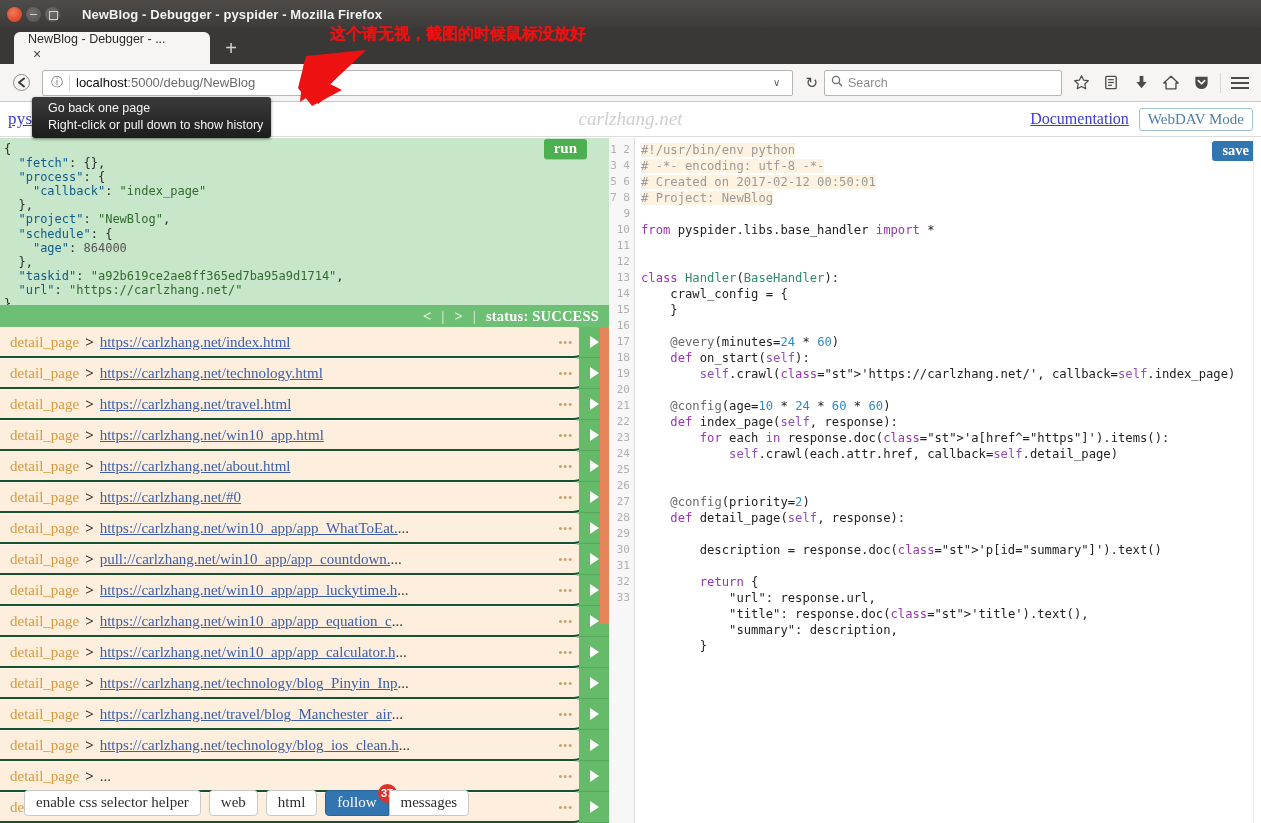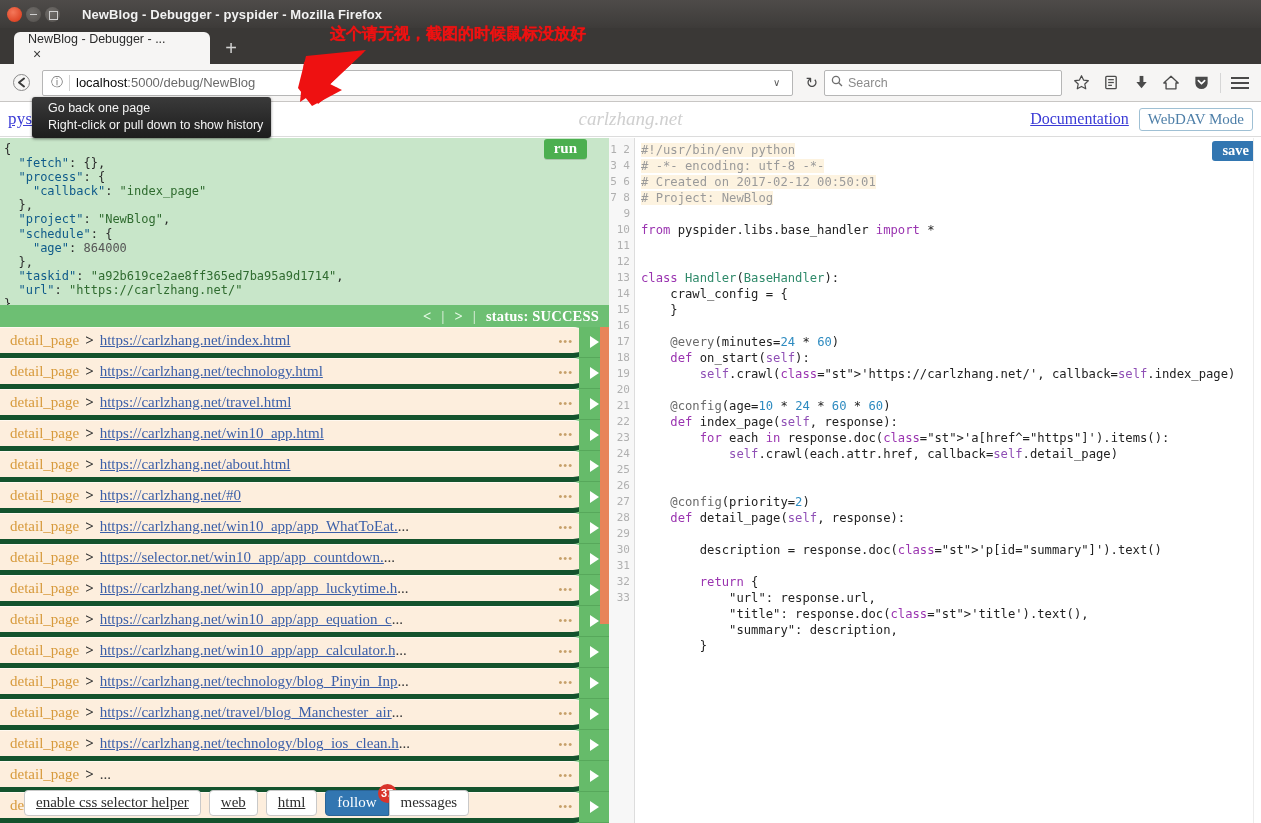--- a/index.html
+++ b/index.html
@@ -193,21 +193,21 @@
     position: relative;
   }
   .statusbar .nav-a { padding: 0 10px; color:#eafbe9; }
   .statusbar .divider { color:#cfe9cf; }
   .status-text { padding-left: 10px; letter-spacing:.2px; }
 
   .rows { position:absolute; top:189px; left:0; right:0; bottom:0; overflow:hidden; background:#8bd08f; }
   .row {
     height: 31px; display: flex; align-items: center;
     background: #fdeedd;
-    border-bottom: 5px solid #14532d;
+    border-bottom: 2px solid #14532d;
     border-top: 1px solid #fff8ef;
     position: relative;
     margin-right: 22px;
     border-radius: 0 14px 14px 0;
   }
   .row .cb {
     font-family: "Liberation Serif", serif;
     font-size: 15px; color: #d79a3c; padding-left: 10px;
     white-space: nowrap;
   }
@@ -248,21 +248,21 @@
   }
   .bgroup { display:flex; align-items:center; }
   .bbtn {
     background: #fff; border: 1px solid #c9c9c9;
     font-size: 15px; color: #2e2e2e;
     padding: 3px 11px 4px 11px;
     position: relative;
   }
   .bbtn.first { border-radius: 4px 0 0 4px; }
   .bbtn.last { border-radius: 0 4px 4px 0; }
-  .bbtn.solo { border-radius: 4px; text-decoration: underline; }
+  .bbtn.solo { border-radius: 4px; }
   .bbtn.active { background:#3276b1; border-color:#2a6496; color:#fff; }
   .badge {
     position: absolute; right: -9px; top: -7px;
     background: #d9342b; color: #fff; border-radius: 50%;
     font-family: "Liberation Sans", sans-serif;
     font-size: 11px; font-weight: bold;
     min-width: 19px; height: 19px; line-height: 19px; text-align: center;
     padding: 0 2px;
   }
   .bsep { width: 8px; }
@@ -487,21 +487,21 @@
               <span class="url">https://carlzhang.net/win10_app/app_WhatToEat.</span>
               <span class="ellip">...</span>
               <span class="dots">•••</span>
               <span class="play">
                 <span class="play-tri"></span>
               </span>
             </div>
             <div class="row">
               <span class="cb">detail_page</span>
               <span class="gt">&gt;</span>
-              <span class="url">https://selector.net/win10_app/app_countdown.</span>
+              <span class="url">pull://carlzhang.net/win10_app/app_countdown.</span>
               <span class="ellip">...</span>
               <span class="dots">•••</span>
               <span class="play">
                 <span class="play-tri"></span>
               </span>
             </div>
             <div class="row">
               <span class="cb">detail_page</span>
               <span class="gt">&gt;</span>
               <span class="url">https://carlzhang.net/win10_app/app_luckytime.h</span>

